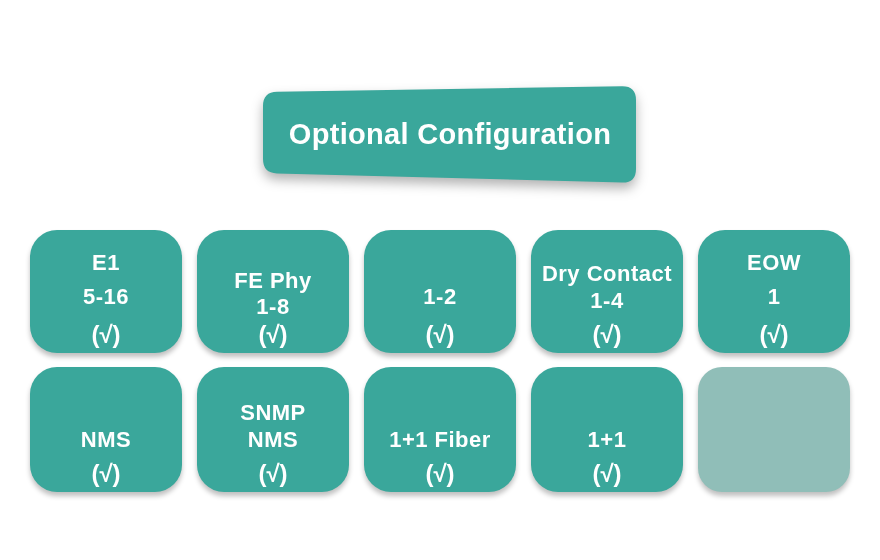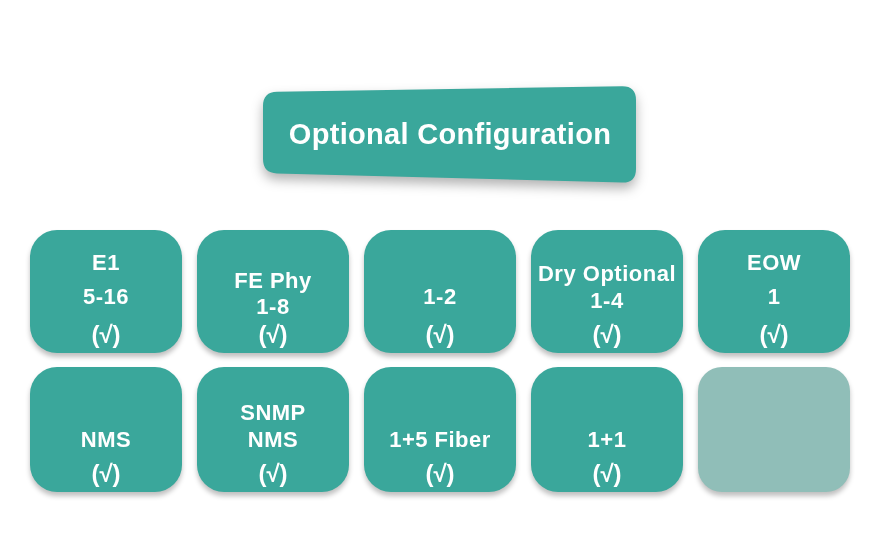--- a/index.html
+++ b/index.html
@@ -117,21 +117,21 @@
       <div class="line">1-8</div>
       <div class="check">(√)</div>
     </div>
 
     <div class="box loose">
       <div class="line">1-2</div>
       <div class="check">(√)</div>
     </div>
 
     <div class="box">
-      <div class="line">Dry Optional</div>
+      <div class="line">Dry Contact</div>
       <div class="line">1-4</div>
       <div class="check">(√)</div>
     </div>
 
     <div class="box loose">
       <div class="line">EOW</div>
       <div class="line">1</div>
       <div class="check">(√)</div>
     </div>
 
@@ -140,21 +140,21 @@
       <div class="check">(√)</div>
     </div>
 
     <div class="box">
       <div class="line">SNMP</div>
       <div class="line">NMS</div>
       <div class="check">(√)</div>
     </div>
 
     <div class="box">
-      <div class="line">1+5 Fiber</div>
+      <div class="line">1+1 Fiber</div>
       <div class="check">(√)</div>
     </div>
 
     <div class="box">
       <div class="line">1+1</div>
       <div class="check">(√)</div>
     </div>
 
     <div class="box empty"></div>
 

